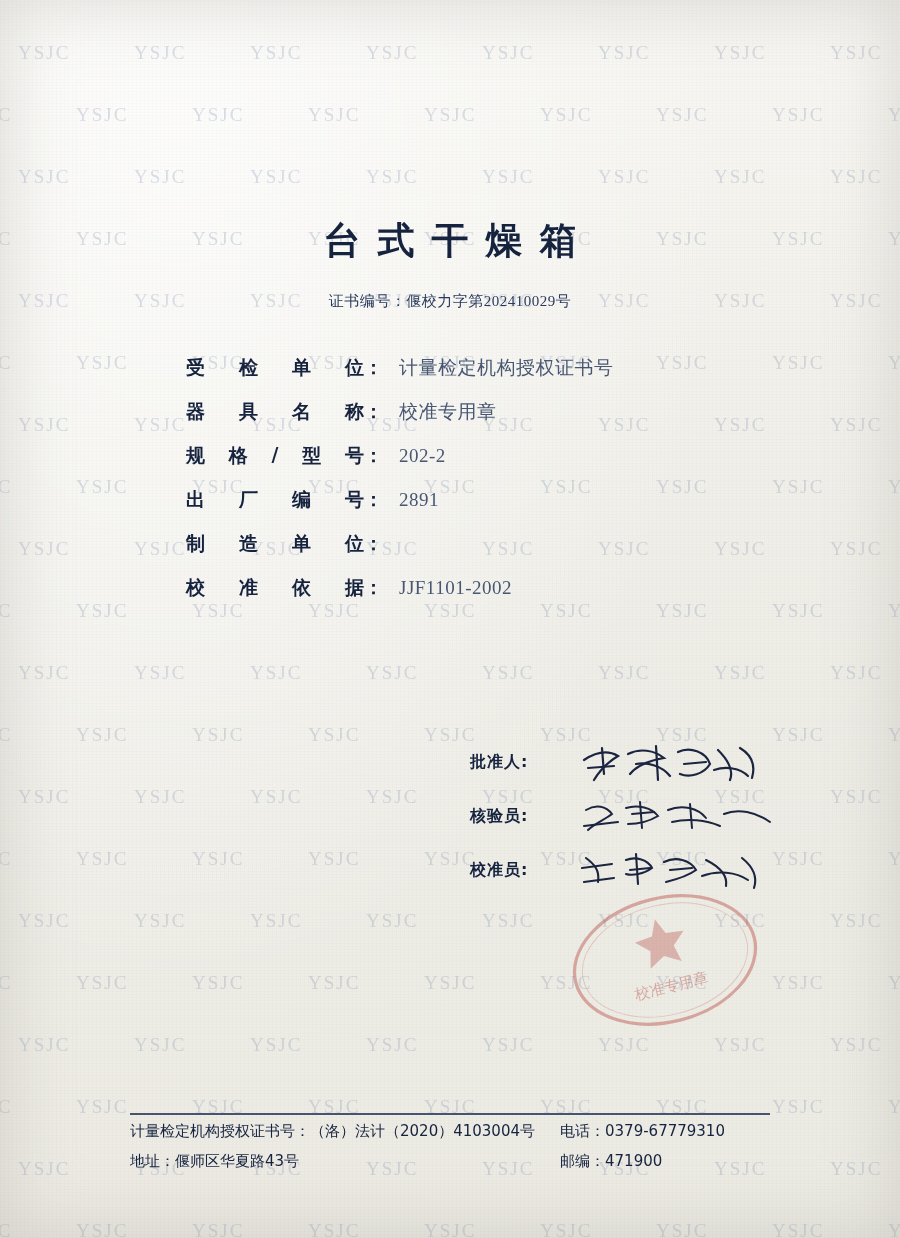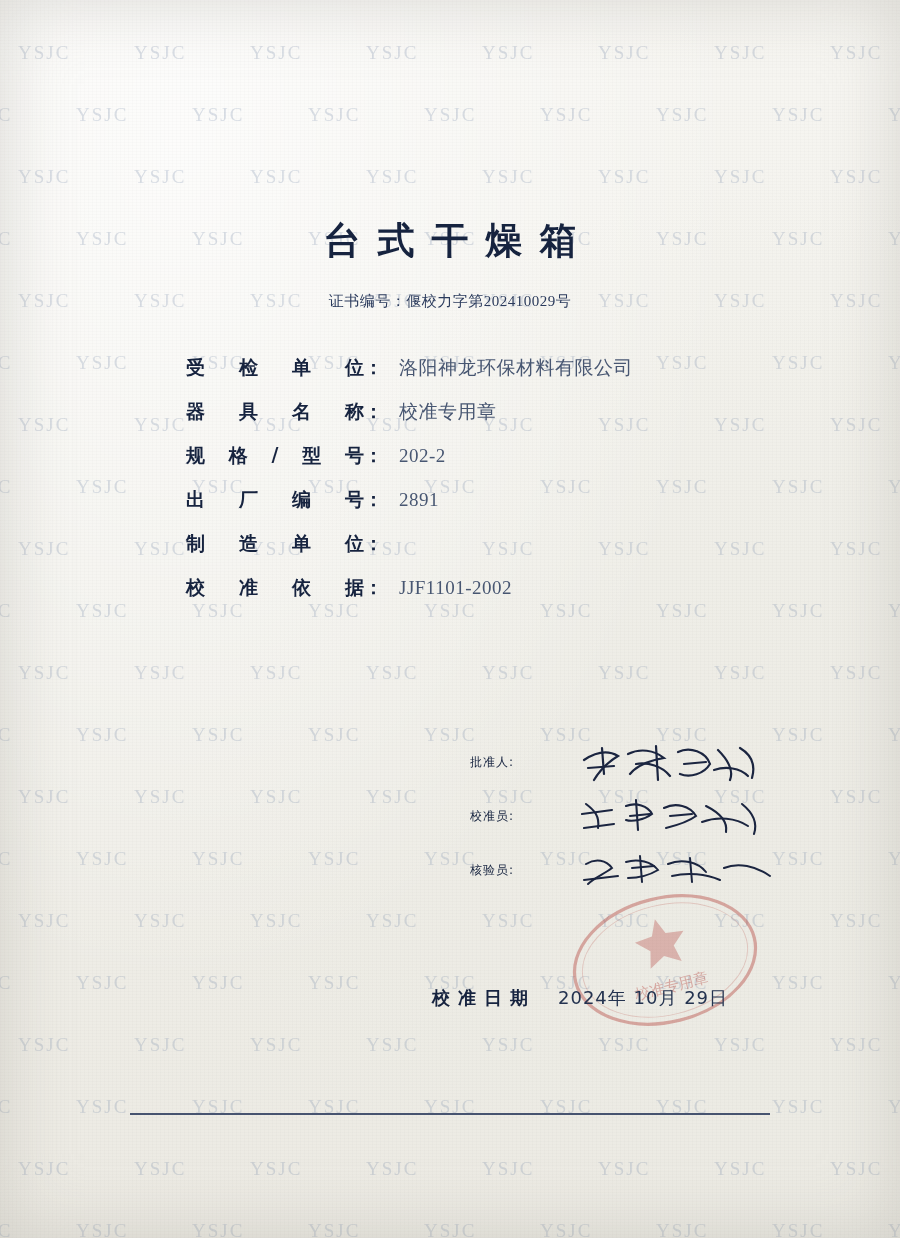--- a/index.html
+++ b/index.html
@@ -142,22 +142,22 @@
     position: absolute;
     top: 752px;
     left: 470px;
     width: 400px;
   }
   .sign-row {
     position: relative;
     height: 54px;
   }
   .sign-label {
-    font-size: 12px;
-    font-weight: normal;
+    font-size: 16px;
+    font-weight: bold;
     color: #16233f;
     font-family: "DejaVu Sans", "Liberation Sans", sans-serif;
     letter-spacing: 1px;
   }
   .sign-ink {
     position: absolute;
     left: 108px;
     top: -12px;
     width: 210px;
     height: 48px;
@@ -432,21 +432,21 @@
 
     <div class="fields" id="field-list">
         <div class="field-row">
           <span class="field-label">
             <span class="lbl-char">受</span>
             <span class="lbl-char">检</span>
             <span class="lbl-char">单</span>
             <span class="lbl-char">位</span>
           </span>
           <span class="field-colon">：</span>
-          <span class="field-value">洛阳神龙环保材料有限公司</span>
+          <span class="field-value">计量检定机构授权证书号</span>
         </div>
         <div class="field-row">
           <span class="field-label">
             <span class="lbl-char">器</span>
             <span class="lbl-char">具</span>
             <span class="lbl-char">名</span>
             <span class="lbl-char">称</span>
           </span>
           <span class="field-colon">：</span>
           <span class="field-value">校准专用章</span>
@@ -510,76 +510,82 @@
               <path d="M106 24 L128 22"></path>
               <path d="M140 10 C150 20, 156 30, 152 40"></path>
               <path d="M136 30 C148 26, 162 28, 170 36"></path>
               <path d="M162 8 C172 14, 178 24, 174 38"></path>
             </g>
           </svg>
         </span>
       </div>
 
       <div class="sign-row">
+        <span class="sign-label">核验员:</span>
+        <span class="sign-ink">
+          <svg width="210" height="48" viewBox="0 0 210 48">
+            <g fill="none" stroke="#1b2540" stroke-width="2" stroke-linecap="round">
+              <path d="M8 16 C18 10, 28 12, 34 20 C26 26, 16 30, 10 36"></path>
+              <path d="M6 32 L40 28"></path>
+              <path d="M48 14 C60 10, 74 14, 80 22 C70 28, 58 30, 50 30"></path>
+              <path d="M54 20 L76 18"></path>
+              <path d="M62 8 L64 34"></path>
+              <path d="M90 16 C104 10, 120 14, 128 24"></path>
+              <path d="M94 28 C110 24, 128 26, 142 32"></path>
+              <path d="M112 10 L114 34"></path>
+              <path d="M146 20 C160 14, 178 18, 192 28"></path>
+            </g>
+          </svg>
+        </span>
+      </div>
+
+      <div class="sign-row">
         <span class="sign-label">校准员:</span>
         <span class="sign-ink">
           <svg width="210" height="48" viewBox="0 0 210 48">
             <g fill="none" stroke="#1b2540" stroke-width="2.1" stroke-linecap="round">
               <path d="M8 10 C16 16, 22 22, 20 34"></path>
               <path d="M4 20 L34 16"></path>
               <path d="M6 34 L36 30"></path>
               <path d="M48 12 C58 8, 70 12, 74 20 C66 26, 54 28, 48 26"></path>
               <path d="M52 22 L72 20"></path>
               <path d="M58 6 L60 36"></path>
               <path d="M86 14 C98 8, 112 12, 118 22 C110 28, 96 32, 88 34"></path>
               <path d="M92 22 L114 20"></path>
               <path d="M128 12 C140 18, 150 26, 148 38"></path>
               <path d="M124 28 C140 22, 158 24, 170 32"></path>
               <path d="M164 10 C174 18, 180 28, 176 40"></path>
             </g>
           </svg>
         </span>
       </div>
-
-      <div class="sign-row">
-        <span class="sign-label">核验员:</span>
-        <span class="sign-ink">
-          <svg width="210" height="48" viewBox="0 0 210 48">
-            <g fill="none" stroke="#1b2540" stroke-width="2" stroke-linecap="round">
-              <path d="M8 16 C18 10, 28 12, 34 20 C26 26, 16 30, 10 36"></path>
-              <path d="M6 32 L40 28"></path>
-              <path d="M48 14 C60 10, 74 14, 80 22 C70 28, 58 30, 50 30"></path>
-              <path d="M54 20 L76 18"></path>
-              <path d="M62 8 L64 34"></path>
-              <path d="M90 16 C104 10, 120 14, 128 24"></path>
-              <path d="M94 28 C110 24, 128 26, 142 32"></path>
-              <path d="M112 10 L114 34"></path>
-              <path d="M146 20 C160 14, 178 18, 192 28"></path>
-            </g>
-          </svg>
-        </span>
-      </div>
     </div>
 
     <div class="seal">
       <svg width="210" height="160" viewBox="0 0 210 160">
         <g transform="rotate(-14 105 80)">
           <ellipse cx="105" cy="80" rx="92" ry="62" fill="none" stroke="#b3403a" stroke-width="3.2" opacity="0.75"></ellipse>
           <ellipse cx="105" cy="80" rx="84" ry="55" fill="none" stroke="#b3403a" stroke-width="1" opacity="0.4"></ellipse>
           <path d="M105 38 l7 16 18 2 -13 12 4 17 -16 -9 -16 9 4 -17 -13 -12 18 -2 z" fill="#b3403a" opacity="0.6"></path>
           <text x="105" y="112" text-anchor="middle" font-family="'DejaVu Serif', serif" font-size="15" fill="#b3403a" opacity="0.7">校准专用章</text>
         </g>
       </svg>
     </div>
 
     <div class="dates" id="date-block">
-        <div class="date-row">
-          <span class="d-label">校准日期</span>
-          <span class="d-value">2024年 10月 29日</span>
-        </div>
       </div>
 
     <div class="footer-rule"></div>
+    <div class="footer">
+      <div class="footer-row">
+        <span class="footer-left">计量检定机构授权证书号：（洛）法计（2020）4103004号</span>
+        <span class="footer-right">电话：0379-67779310</span>
+      </div>
+      <div class="footer-row">
+        <span class="footer-left">地址：偃师区华夏路43号</span>
+        <span class="footer-right">邮编：471900</span>
+      </div>
+    </div>
 
   </div>
 
   <div class="edge-shadow"></div>
 </div>
 
 </body></html>

